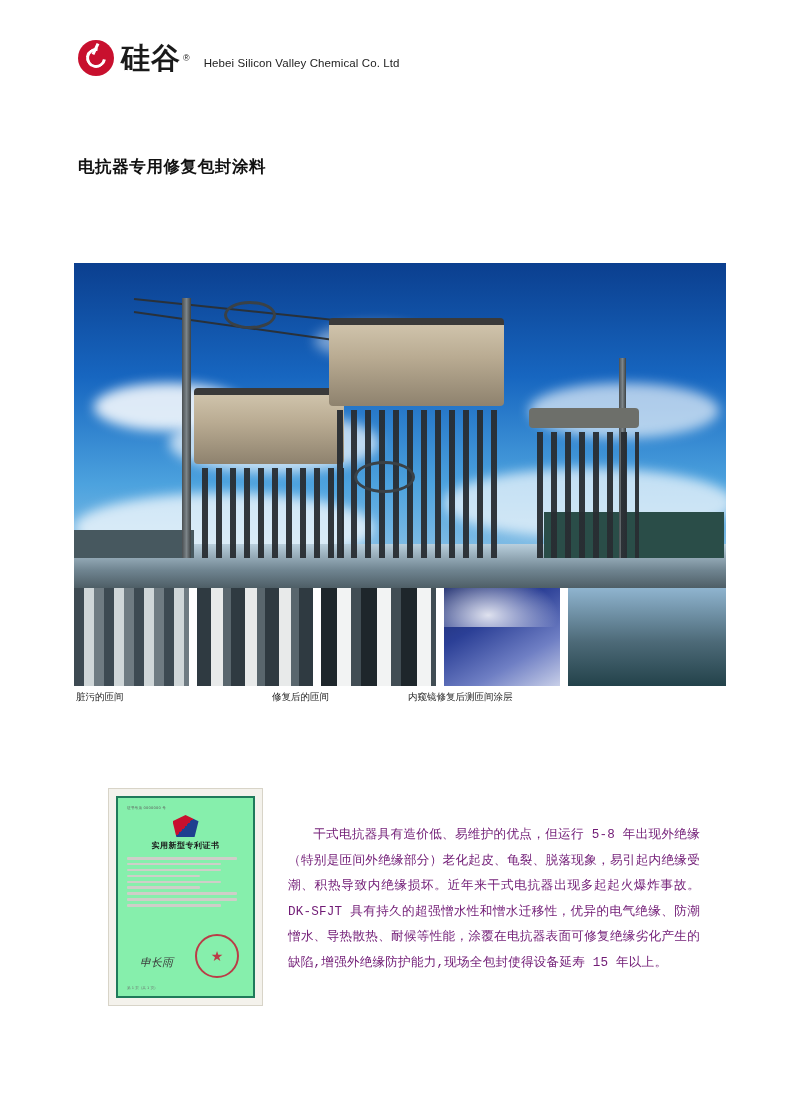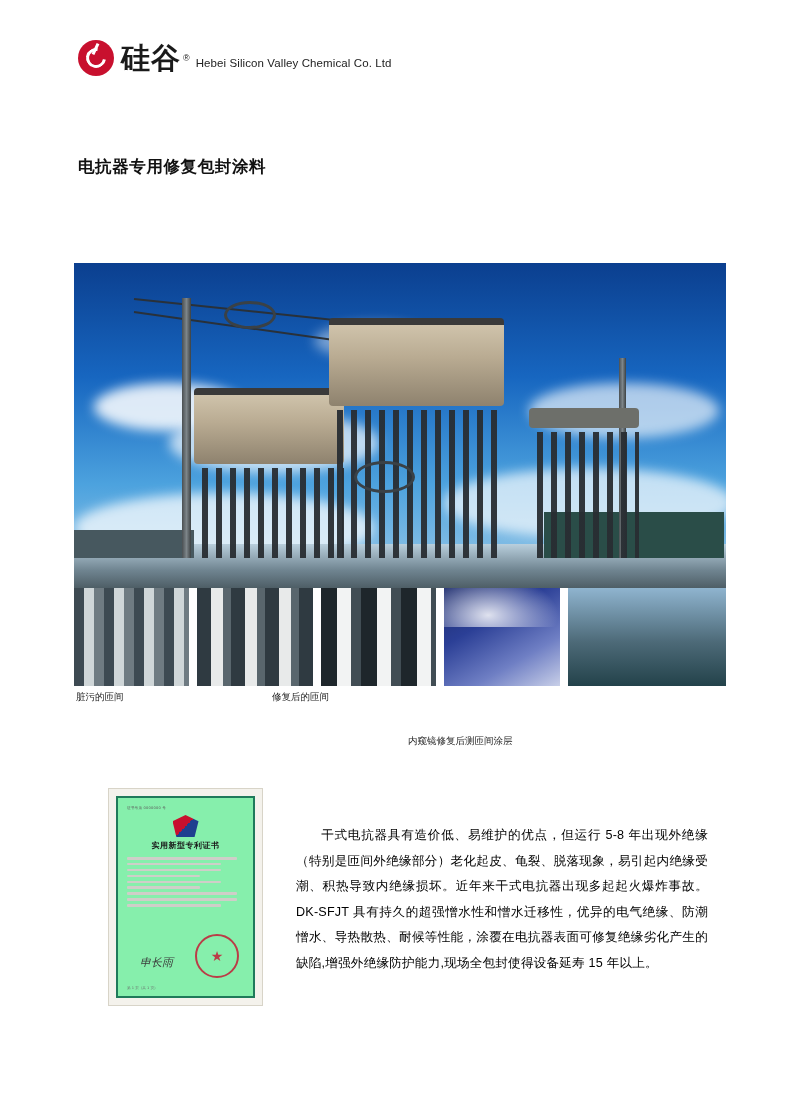--- a/index.html
+++ b/index.html
@@ -73,21 +73,21 @@
   }
   .logo-reg {
     font-size: 9px;
     vertical-align: super;
     color: #1a1a1a;
     margin-left: 2px;
   }
   .logo-en {
     font-size: 11.5px;
     color: #222;
-    margin-left: 6px;
+    margin-left: 14px;
     letter-spacing: 0.1px;
     white-space: nowrap;
     padding-top: 9px;
   }
 
   
   .title-block {
     position: absolute;
     left: 78px;
     top: 145px;
@@ -274,21 +274,21 @@
     top: 691px;
     width: 652px;
     height: 18px;
     font-family: "DejaVu Sans", sans-serif;
     font-size: 9.5px;
     color: #222;
   }
   .captions span { position: absolute; white-space: nowrap; }
   .cap1 { left: 2px; text-align: center; }
   .cap2 { left: 198px; }
-  .cap3 { left: 334px; margin-top: 44px; }
+  .cap3 { left: 334px; }
 
   
   .cert {
     position: absolute;
     left: 108px;
     top: 788px;
     width: 155px;
     height: 218px;
     background: #f4f2ec;
     border: 1px solid #d8d4c8;
@@ -367,27 +367,27 @@
     position: absolute;
     left: 9px;
     bottom: 6px;
     font-family: "DejaVu Sans", sans-serif;
     font-size: 3.6px;
     color: #6a6a6a;
   }
 
   .body-text {
     position: absolute;
-    left: 296px;
+    left: 288px;
     top: 823px;
     width: 412px;
-    font-family: Liberation Sans, sans-serif;
+    font-family: Liberation Mono, monospace;
     font-size: 12.6px;
     line-height: 25.5px;
-    color: #000000;
+    color: #701a75;
     text-align: justify;
     text-indent: 2em;
     letter-spacing: .2px;
   }
 </style>
 </head>
 <body>
 
 <div class="header">
   <div class="logo-wrap">

